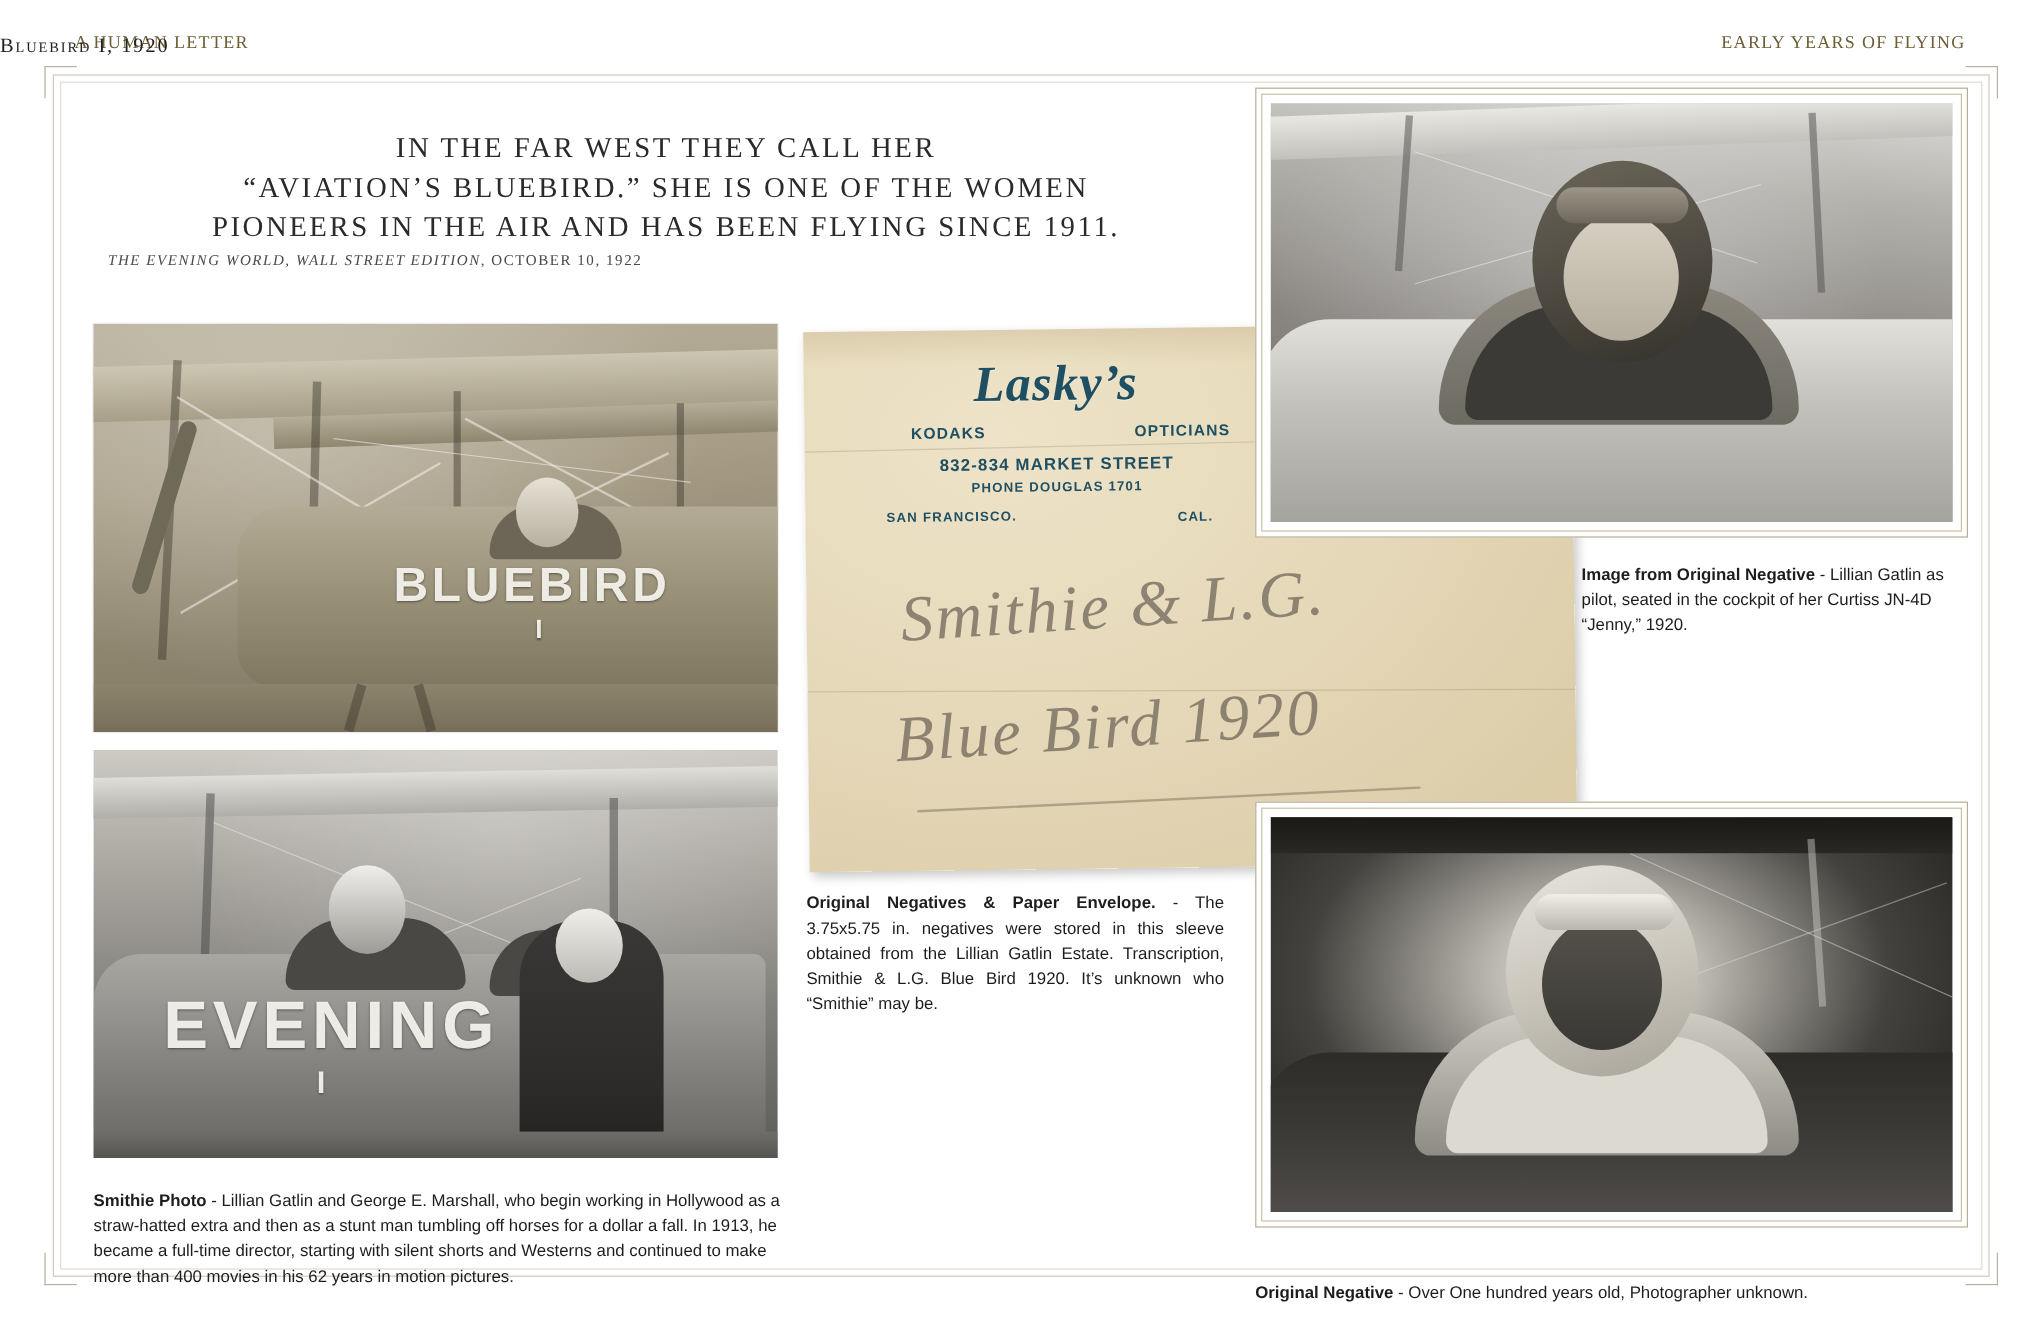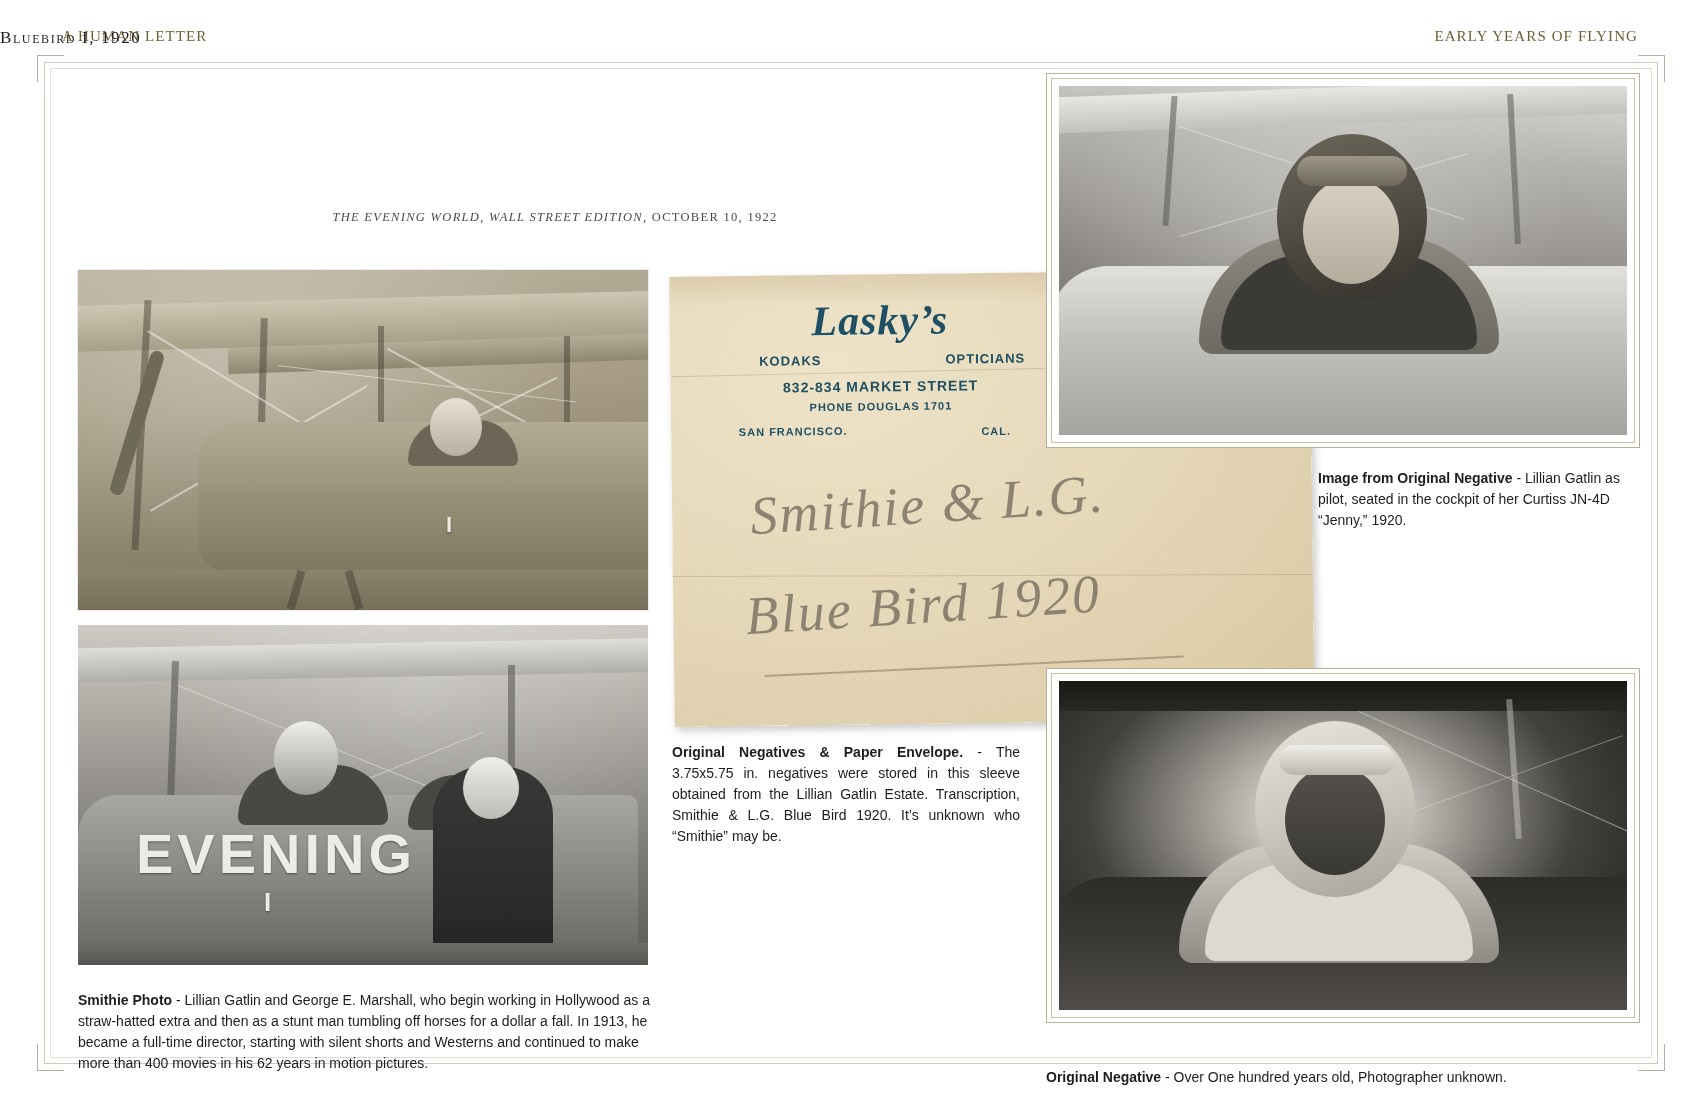--- a/index.html
+++ b/index.html
@@ -88,21 +88,21 @@
     letter-spacing: 2.1px;
     color: #2a2a2a;
     font-family: "Liberation Serif", serif;
   }
   .pullquote div { white-space: nowrap; }
   .attribution {
     position: absolute;
     left: 90px;
     top: 210px;
     width: 930px;
-    text-align: center;
+    text-align: left;
     font-size: 12.5px;
     letter-spacing: 1.3px;
     color: #4a4a4a;
     font-style: italic;
   }
   .attribution .nostyle { font-style: normal; }
 
   
   .photo {
     position: absolute;
@@ -285,20 +285,25 @@
     <span class="smallcaps">Early Years of Flying</span>
   </div>
 
   <div class="frame">
     <span class="corner tl"></span>
     <span class="corner tr"></span>
     <span class="corner bl"></span>
     <span class="corner br"></span>
   </div>
 
+  <div class="pullquote">
+    <div>IN THE FAR WEST THEY CALL HER</div>
+    <div>“AVIATION’S BLUEBIRD.”  SHE IS ONE OF THE WOMEN</div>
+    <div>PIONEERS IN THE AIR AND HAS BEEN FLYING SINCE 1911.</div>
+  </div>
   <div class="attribution">
     <span>THE EVENING WORLD, WALL STREET EDITION</span><span class="nostyle">, OCTOBER 10, 1922</span>
   </div>
 
   <div class="photo" id="photo-biplane-bluebird">
 
     <div style="position:absolute;left:-10px;top:28px;width:620px;height:46px;background:linear-gradient(180deg,#cdc6b2,#a79f88);transform:rotate(-1.5deg);"></div>
     <div style="position:absolute;left:150px;top:70px;width:470px;height:26px;background:linear-gradient(180deg,#b5ad98,#8f876f);transform:rotate(-2deg);"></div>
 
     <div class="strut" style="left:60px;top:30px;width:7px;height:250px;transform:rotate(3deg);"></div>
@@ -312,20 +317,21 @@
     <div class="wire" style="left:308px;top:190px;width:190px;height:1.5px;transform:rotate(-26deg);"></div>
     <div class="wire" style="left:200px;top:95px;width:300px;height:1px;transform:rotate(7deg);"></div>
 
     <div style="position:absolute;left:52px;top:78px;width:14px;height:150px;background:#6f6958;border-radius:7px;transform:rotate(17deg);"></div>
 
     <div class="fuselage" style="left:120px;top:152px;width:470px;height:150px;background:linear-gradient(180deg,#b3ab95 0%,#9a9179 48%,#7f7760 100%);"></div>
 
     <div style="position:absolute;left:330px;top:150px;width:110px;height:46px;border-radius:55px 55px 8px 8px;background:#6d6555;"></div>
     <div class="blob" style="left:352px;top:128px;width:52px;height:58px;background:linear-gradient(180deg,#e6e1d4,#b7b0a0);"></div>
 
+    <div class="bluebird-text" style="left:250px;top:196px;font-size:40px;">BLUEBIRD</div>
     <div class="bluebird-text" style="left:368px;top:242px;font-size:22px;">I</div>
 
     <div style="position:absolute;left:0;top:300px;width:100%;height:40px;background:linear-gradient(180deg,#8d846e,#776e59);"></div>
 
     <div class="strut" style="left:214px;top:300px;width:8px;height:40px;transform:rotate(16deg);"></div>
     <div class="strut" style="left:272px;top:300px;width:8px;height:40px;transform:rotate(-16deg);"></div>
   </div>
 
   <div class="photo" id="photo-gatlin-marshall">
 

